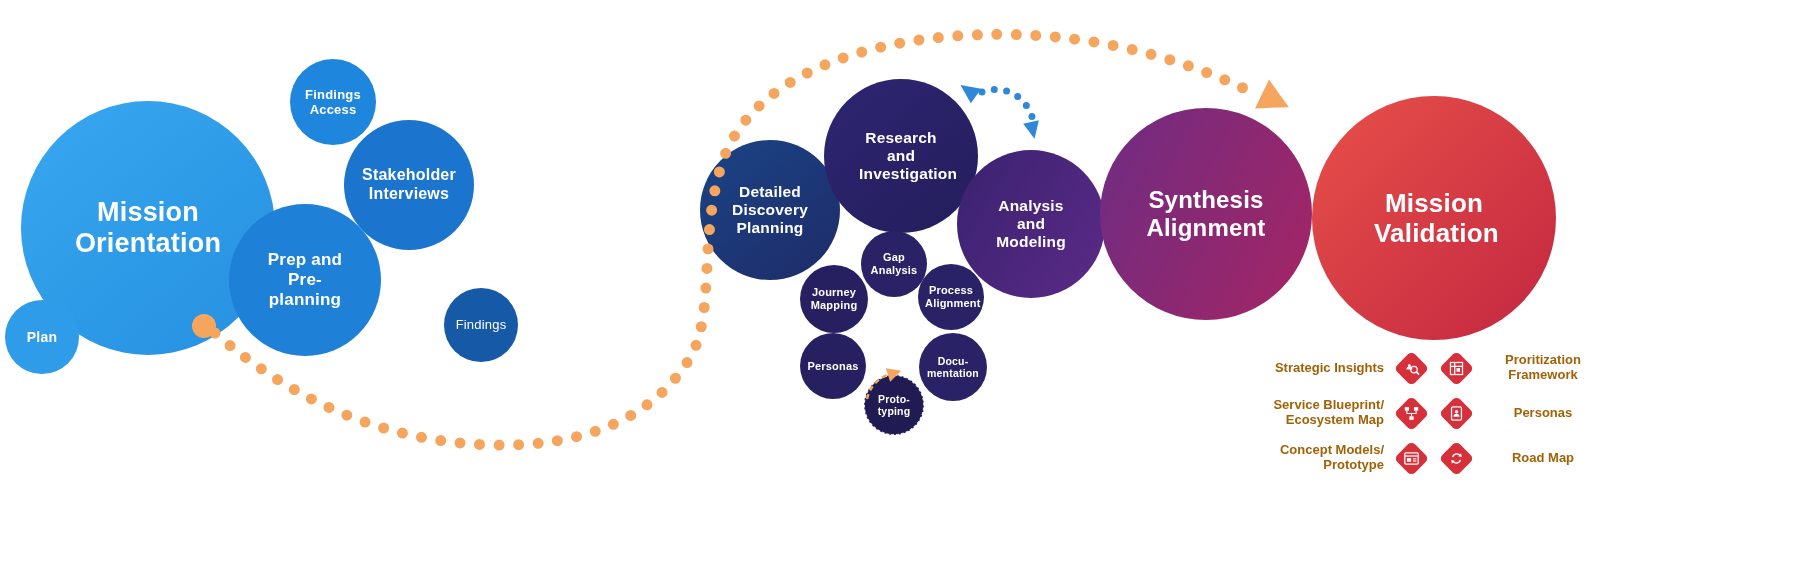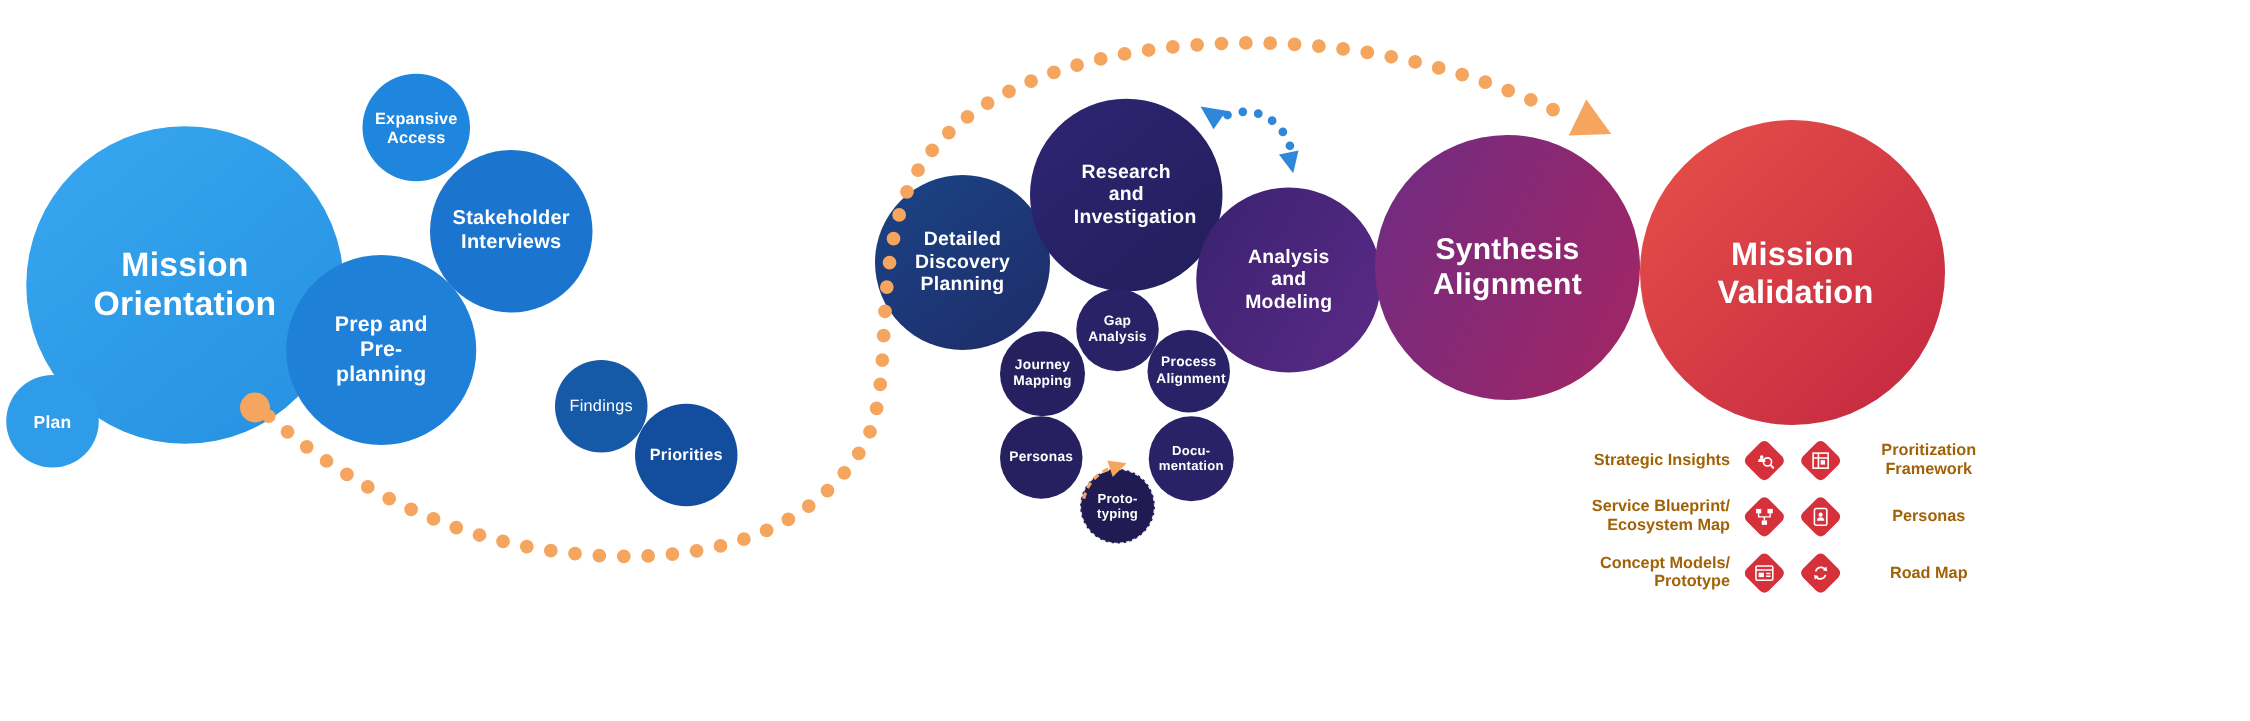--- a/index.html
+++ b/index.html
@@ -33,35 +33,32 @@
 
   <div class="bubble" style="left:5px;top:300px;width:74px;height:74px;background:#2E9CE9;z-index:3;">
     <span class="bl" style="width:60px;font-size:14px;font-weight:600;">Plan</span>
   </div>
 
   <div class="bubble" style="left:229px;top:204px;width:152px;height:152px;background:#1F80D8;z-index:3;">
     <span class="bl" style="width:96px;font-size:17px;font-weight:600;">Prep and Pre-planning</span>
   </div>
 
   <div class="bubble" style="left:290px;top:59px;width:86px;height:86px;background:#1F86DE;z-index:2;">
-    <span class="bl" style="width:66px;font-size:13px;font-weight:600;">Expansive Access</span>
+    <span class="bl" style="width:66px;font-size:13px;font-weight:600;">Findings Access</span>
   </div>
 
   <div class="bubble" style="left:344px;top:120px;width:130px;height:130px;background:#1B74CE;z-index:3;">
     <span class="bl" style="width:96px;font-size:16px;font-weight:600;">Stakeholder Interviews</span>
   </div>
 
 
   <div class="bubble" style="left:444px;top:288px;width:74px;height:74px;background:#1559A7;z-index:3;">
     <span class="bl" style="width:64px;font-size:13px;font-weight:400;">Findings</span>
   </div>
 
-  <div class="bubble" style="left:508px;top:323px;width:82px;height:82px;background:#134E9E;z-index:3;">
-    <span class="bl" style="width:70px;font-size:13px;font-weight:600;">Priorities</span>
-  </div>
 
   <div class="bubble" style="left:700px;top:140px;width:140px;height:140px;background:linear-gradient(140deg,#1A4486,#1F2B68);z-index:3;">
     <span class="bl" style="width:84px;font-size:15.5px;font-weight:600;">Detailed Discovery Planning</span>
   </div>
 
   <div class="bubble" style="left:824px;top:79px;width:154px;height:154px;background:linear-gradient(140deg,#2E2572,#231E5B);z-index:4;">
     <span class="bl" style="width:84px;font-size:15.5px;font-weight:600;">Research and Investigation</span>
   </div>
 
   <div class="bubble" style="left:957px;top:150px;width:148px;height:148px;background:linear-gradient(120deg,#3A2270,#5B2A86);z-index:5;">

